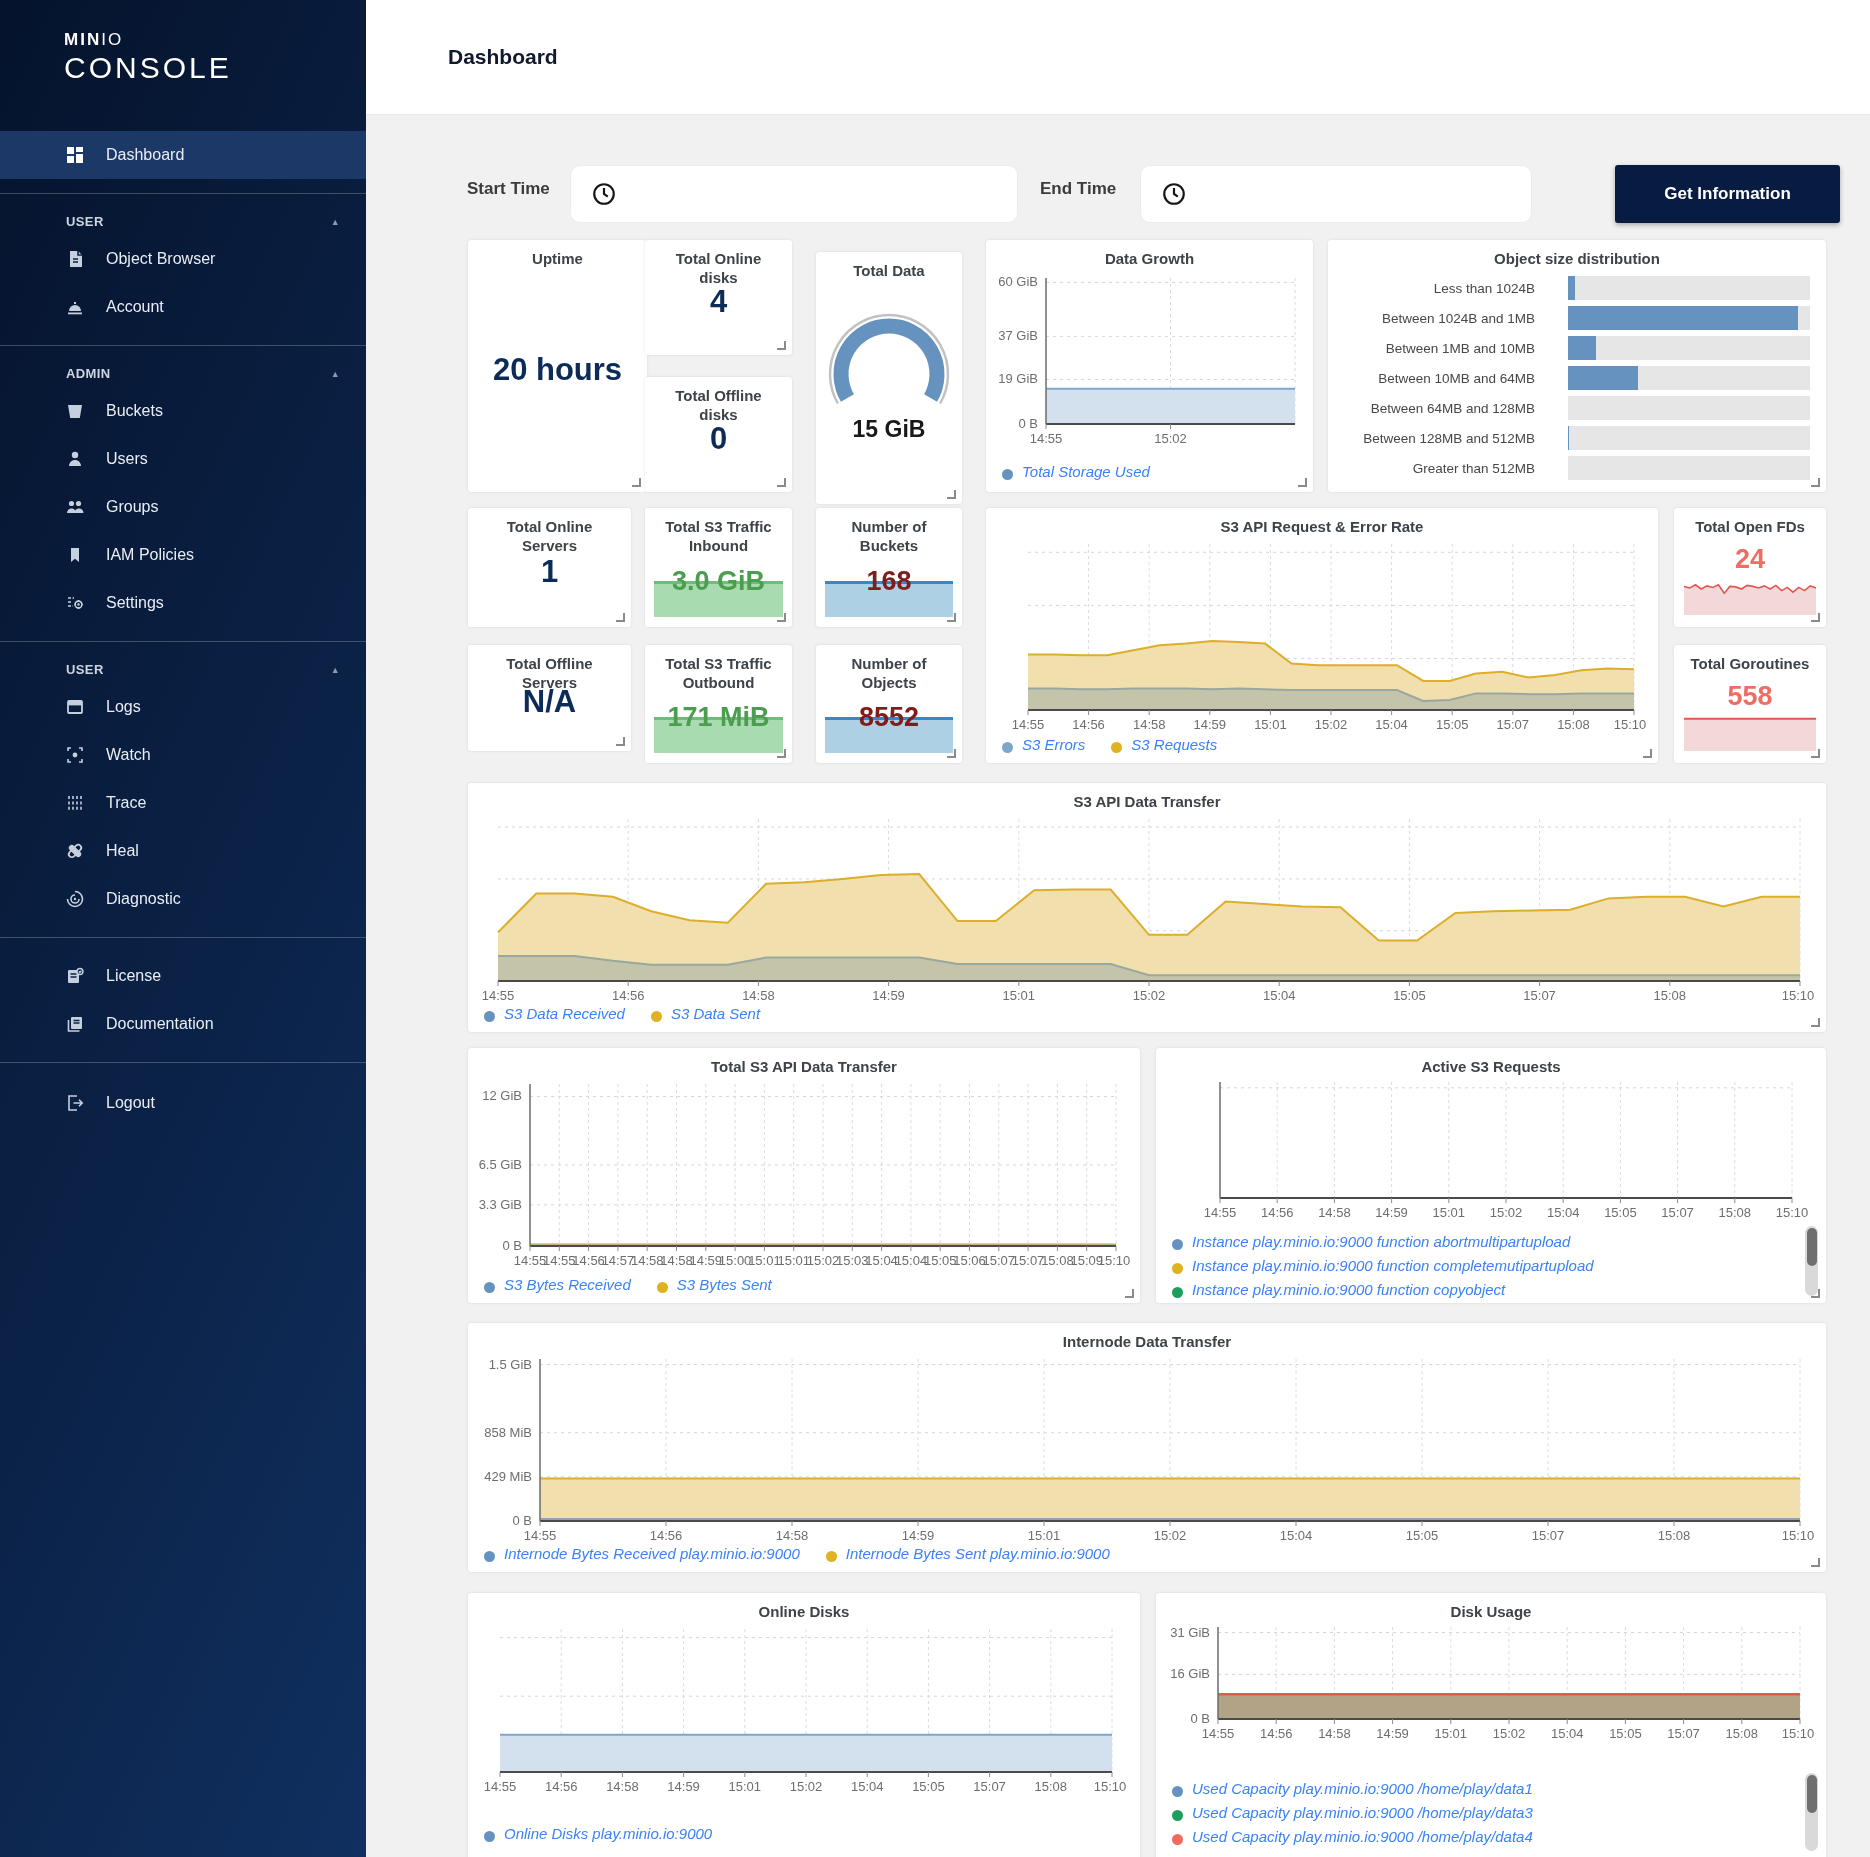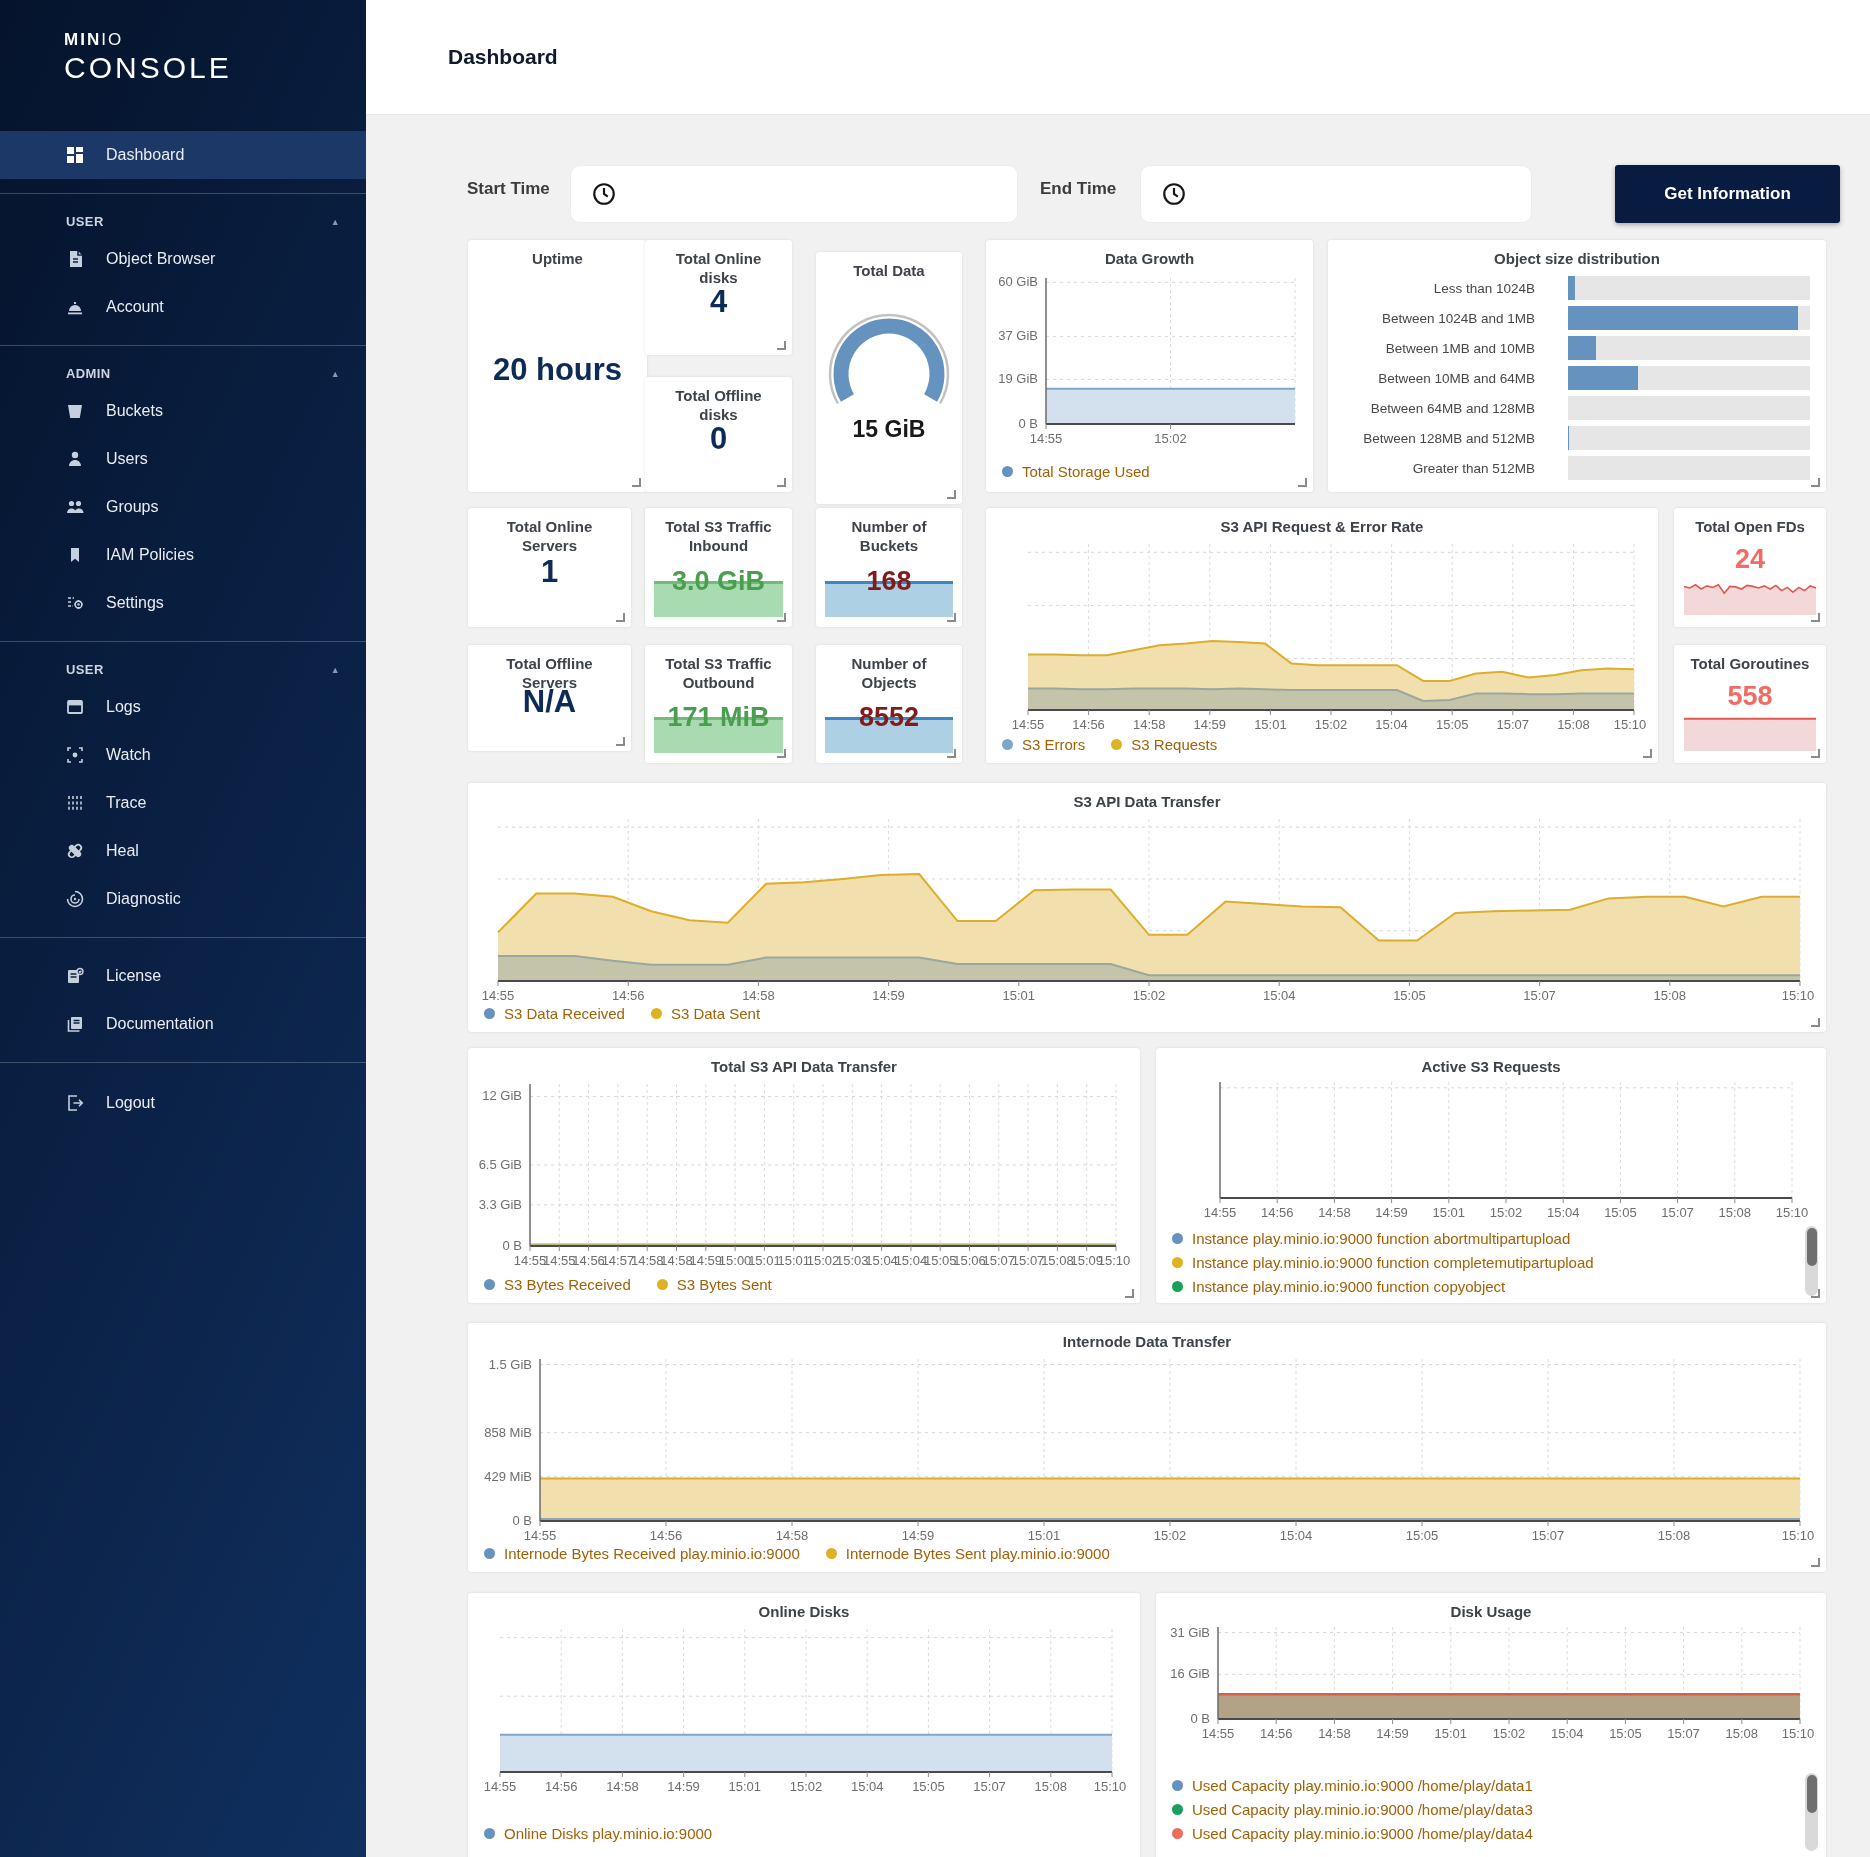--- a/index.html
+++ b/index.html
@@ -99,21 +99,21 @@
   #chart-reqerr    { left:6px;  top:28px; width:660px;  height:200px; }
   #chart-s3transfer{ left:6px;  top:28px; width:1346px; height:196px; }
   #chart-totals3   { left:4px;  top:28px; width:664px;  height:196px; }
   #chart-actives3  { left:8px;  top:26px; width:654px;  height:150px; }
   #chart-internode { left:6px;  top:28px; width:1346px; height:196px; }
   #chart-onlinedisks{ left:8px; top:28px; width:656px;  height:177px; }
   #chart-diskusage { left:6px;  top:26px; width:658px;  height:126px; }
 
   
   .legend { position:absolute; left:16px; display:flex; gap:26px; align-items:center; }
-  .legend-item { display:flex; align-items:center; gap:9px; font-size:15px; color:#a16207; }
+  .legend-item { display:flex; align-items:flex-end; gap:9px; font-size:15px; color:#3b82f6;font-style:italic; }
   .ldot { width:11px; height:11px; border-radius:50%; flex:0 0 11px; }
   .legend-col { position:absolute; left:16px; right:34px; overflow:hidden; }
   .legend-col .legend-item { margin-bottom:0; }
   #leg-dgrowth   { bottom:12px; }
   #leg-reqerr    { bottom:10px; }
   #leg-s3transfer{ bottom:10px; }
   #leg-totals3   { bottom:10px; }
   #leg-internode { bottom:10px; }
   #leg-onlinedisks{ top:232px; }
   #leg-actives3  { top:178px; height:77px; }

